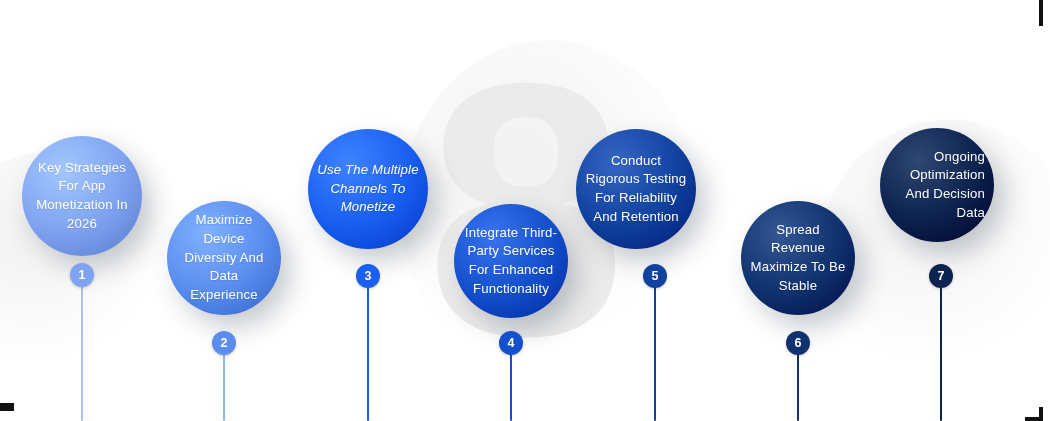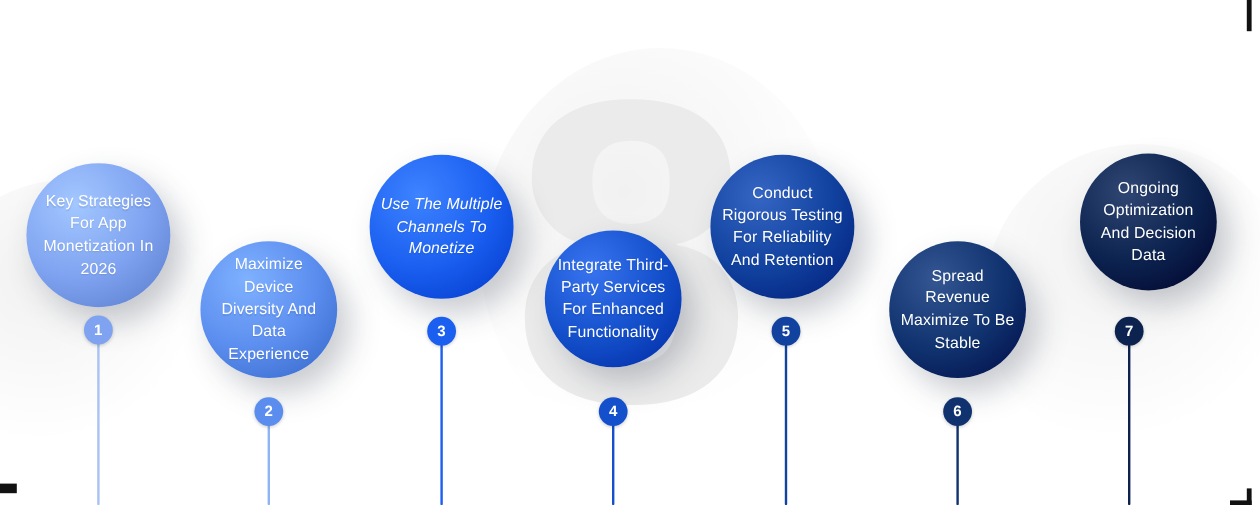--- a/index.html
+++ b/index.html
@@ -124,42 +124,42 @@
         <span>2</span>
       </div>
       <div class="stem" style="left: 366.75px; top: 276px; height: 145px; background: rgb(26, 95, 240);"></div>
       <div class="bubble" style="left: 308px; top: 129px; width: 120px; height: 120px; background: radial-gradient(circle at 34% 28%, rgb(62, 131, 255) 0%, rgb(26, 95, 240) 52%, rgb(0, 54, 199) 100%); font-style: italic;">
         <span class="label">Use The Multiple Channels To Monetize</span>
       </div>
       <div class="badge" style="left: 356px; top: 264px; background: rgb(26, 95, 240);">
         <span>3</span>
       </div>
       <div class="stem" style="left: 509.75px; top: 343px; height: 78px; background: rgb(20, 80, 203);"></div>
-      <div class="bubble" style="left: 454px; top: 192px; width: 114px; height: 114px; background: radial-gradient(circle at 34% 28%, rgb(56, 116, 239) 0%, rgb(20, 80, 203) 52%, rgb(0, 39, 162) 100%);">
+      <div class="bubble" style="left: 454px; top: 204px; width: 114px; height: 114px; background: radial-gradient(circle at 34% 28%, rgb(56, 116, 239) 0%, rgb(20, 80, 203) 52%, rgb(0, 39, 162) 100%);">
         <span class="label">Integrate Third-Party Services For Enhanced Functionality</span>
       </div>
       <div class="badge" style="left: 499px; top: 331px; background: rgb(20, 80, 203);">
         <span>4</span>
       </div>
       <div class="stem" style="left: 653.75px; top: 276px; height: 145px; background: rgb(17, 66, 159);"></div>
-      <div class="bubble" style="left: 592px; top: 129px; width: 120px; height: 120px; background: radial-gradient(circle at 34% 28%, rgb(53, 102, 195) 0%, rgb(17, 66, 159) 52%, rgb(0, 25, 118) 100%);">
+      <div class="bubble" style="left: 576px; top: 129px; width: 120px; height: 120px; background: radial-gradient(circle at 34% 28%, rgb(53, 102, 195) 0%, rgb(17, 66, 159) 52%, rgb(0, 25, 118) 100%);">
         <span class="label">Conduct Rigorous Testing For Reliability And Retention</span>
       </div>
       <div class="badge" style="left: 643px; top: 264px; background: rgb(17, 66, 159);">
         <span>5</span>
       </div>
       <div class="stem" style="left: 796.75px; top: 343px; height: 78px; background: rgb(16, 51, 111);"></div>
       <div class="bubble" style="left: 741px; top: 201px; width: 114px; height: 114px; background: radial-gradient(circle at 34% 28%, rgb(52, 87, 147) 0%, rgb(16, 51, 111) 52%, rgb(0, 10, 70) 100%);">
         <span class="label">Spread Revenue Maximize To Be Stable</span>
       </div>
       <div class="badge" style="left: 786px; top: 331px; background: rgb(16, 51, 111);">
         <span>6</span>
       </div>
       <div class="stem" style="left: 939.75px; top: 276px; height: 145px; background: rgb(12, 35, 80);"></div>
-      <div class="bubble" style="left: 900px; top: 128px; width: 114px; height: 114px; background: radial-gradient(circle at 34% 28%, rgb(48, 71, 116) 0%, rgb(12, 35, 80) 52%, rgb(0, 0, 39) 100%);">
+      <div class="bubble" style="left: 880px; top: 128px; width: 114px; height: 114px; background: radial-gradient(circle at 34% 28%, rgb(48, 71, 116) 0%, rgb(12, 35, 80) 52%, rgb(0, 0, 39) 100%); text-align: right;">
         <span class="label">Ongoing Optimization And Decision Data</span>
       </div>
       <div class="badge" style="left: 929px; top: 264px; background: rgb(12, 35, 80);">
         <span>7</span>
       </div>
     </div>
 
   <div class="crop-mark" style="right:7px; top:0px; width:4px; height:26px;"></div>
   <div class="crop-mark" style="right:7px; bottom:0px; width:4px; height:14px;"></div>
   <div class="crop-mark" style="right:7px; bottom:0px; width:18px; height:4px;"></div>

